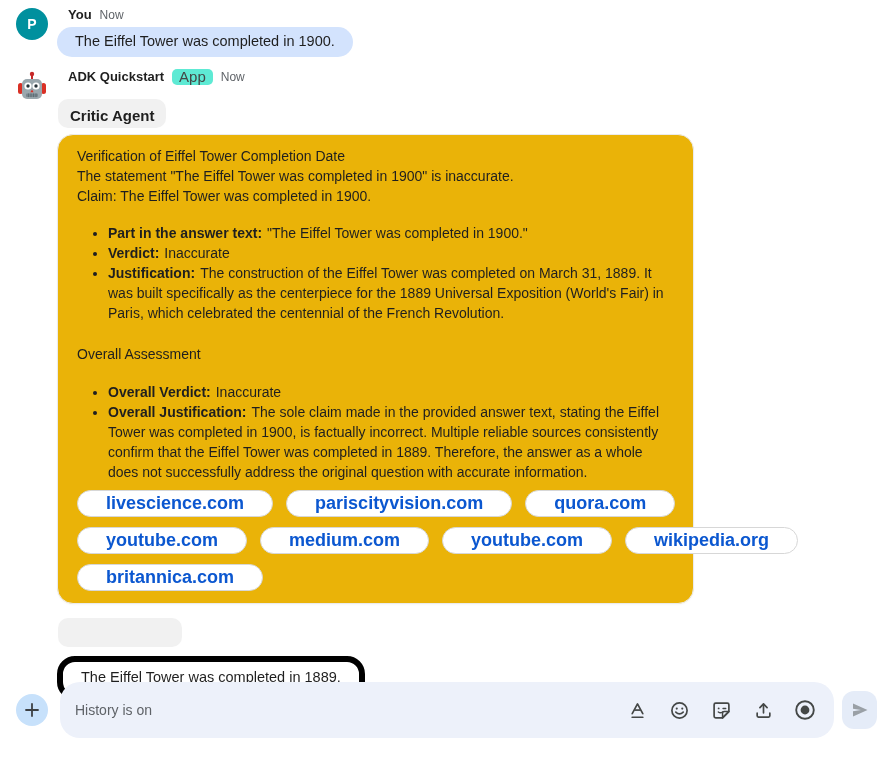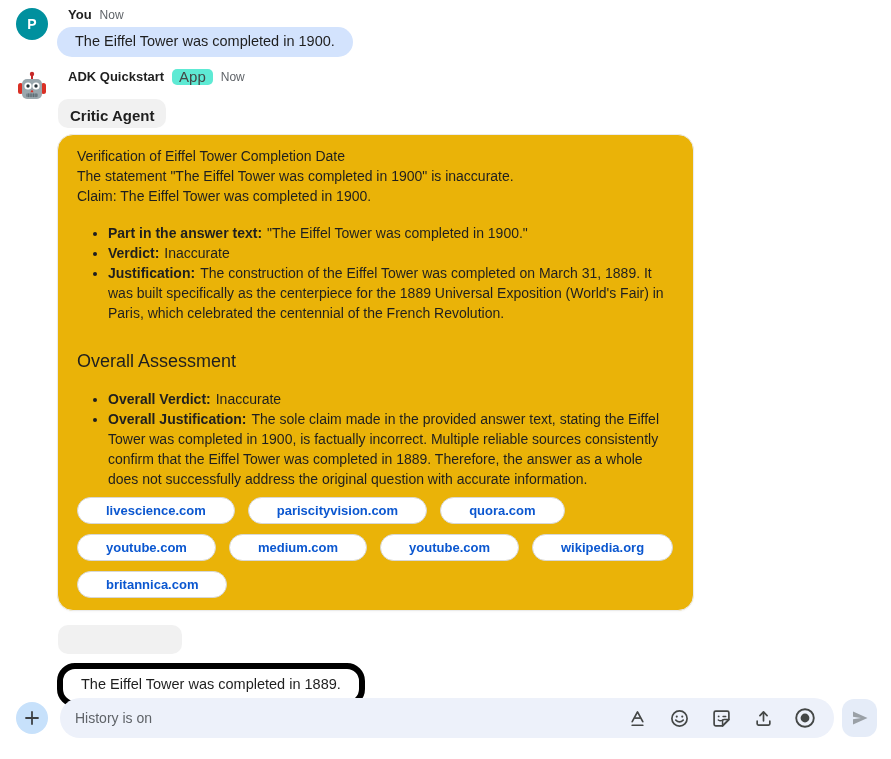--- a/index.html
+++ b/index.html
@@ -34,34 +34,34 @@
   .agent-chip + .card { margin-top:6px; }
   .reviser-chip { margin-top:8px;gap:42px; }
 
   
   .card { width:637px; background:#eab308; border:1px solid #ebebeb; border-radius:16px; padding:11px 18px 12px 19px;
     box-shadow:0 1px 2px rgba(0,0,0,0.03); }
   .card-line { font-size:14px; line-height:20px; }
   .card-list { list-style:disc; padding-left:31px; margin:17px 0 0; }
   .card-list li { font-size:14px; line-height:20px; }
   .card-list li b { margin-right:5px; }
-  .section-heading { font-size:18px; line-height:20px; margin-top:28px; }
+  .section-heading { font-size:14px; line-height:20px; margin-top:21px; }
   .list-overall { margin-top:18px; }
 
   .chips-wrap { margin-top:8px; display:flex; flex-direction:column; gap:10px; }
   .chips-row { display:flex; gap:13px; }
   .source-chip { display:inline-flex; align-items:center; justify-content:center; height:27px; padding:12px 28px;
-    border:1px solid #d7d7d7; border-radius:14px; background:#fff; color:#0b57d0; font-size:13px; font-weight:bold;
+    border:1px solid #d7d7d7; border-radius:14px; background:#fff; color:#0b57d0; font-size:18px; font-weight:bold;
     text-decoration:none; cursor:pointer; }
 
   
   .compose-bar { position:absolute; left:16px; right:14px; bottom:21px; display:flex; align-items:center; }
   .plus-btn { width:32px; height:32px; border-radius:50%; background:#c7e1fb; border:none; flex:none;
     display:flex; align-items:center; justify-content:center; cursor:pointer; margin-right:12px; }
-  .compose-field { flex:1; height:40px; background:#edf1fa; border-radius:20px; display:flex; align-items:center;
+  .compose-field { flex:1; height:56px; background:#edf1fa; border-radius:20px; display:flex; align-items:center;
     padding:0 16px 0 15px; }
   .compose-input { flex:1; border:none; outline:none; background:transparent; font-size:14px; color:#1f1f1f;
     font-family:"Liberation Sans","DejaVu Sans",sans-serif; }
   .compose-input::placeholder { color:#5f6368; opacity:1; }
   .compose-icons { display:flex; align-items:center; gap:16px; }
   .icon-btn { width:26px; height:26px; border:none; background:transparent; display:flex; align-items:center;
     justify-content:center; cursor:pointer; border-radius:50%; }
   .send-btn { width:35px; height:38px; margin-left:8px; border:none; border-radius:12px; background:#e5ecf8;
     display:flex; align-items:center; justify-content:center; cursor:default; flex:none; }
 </style>

